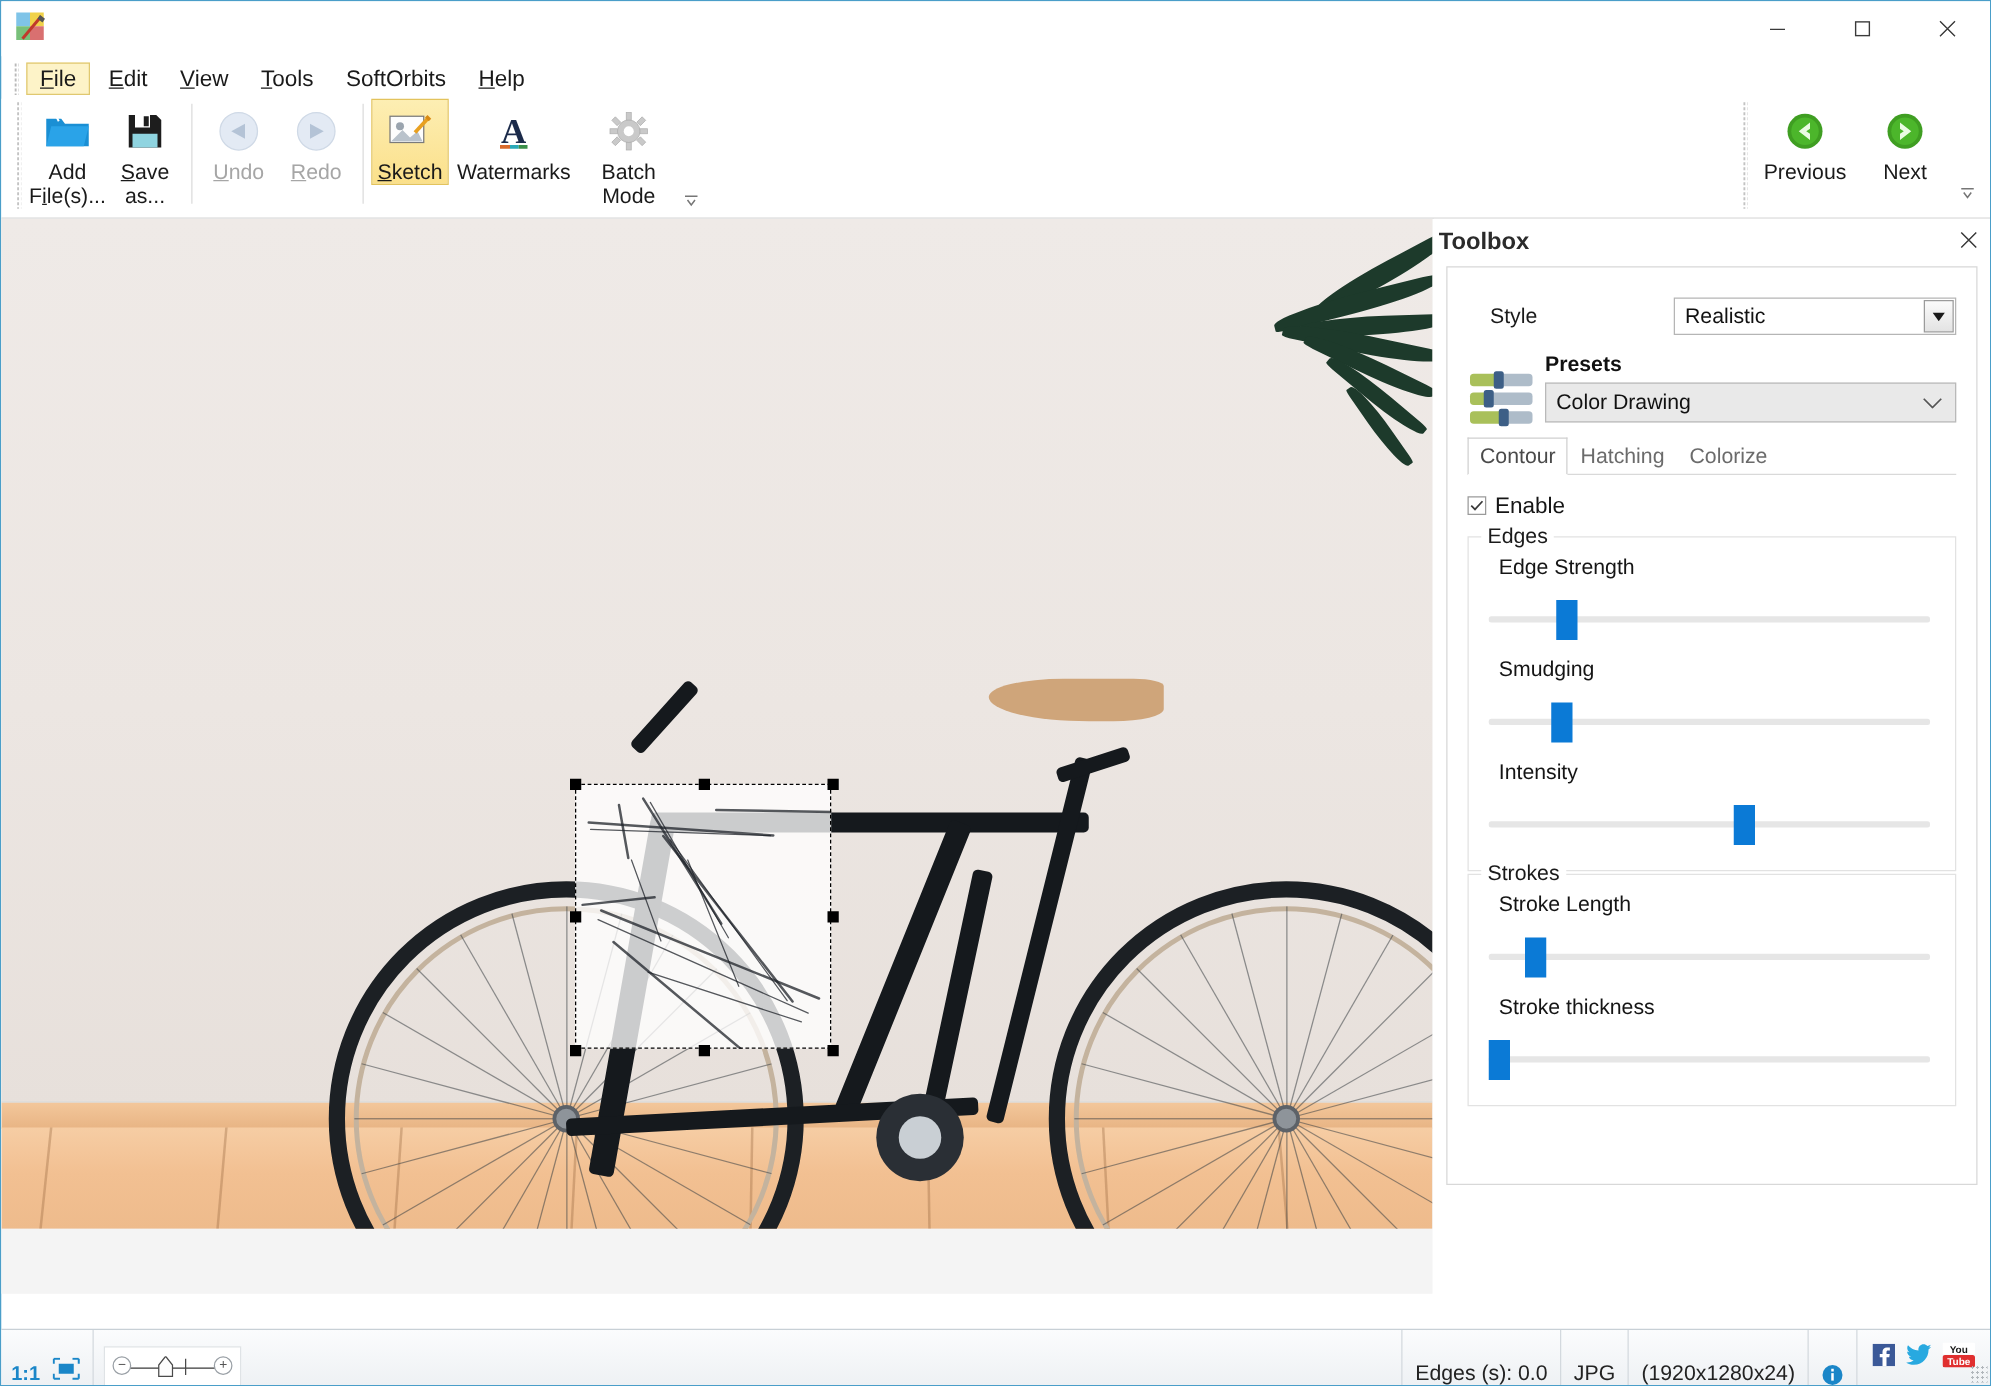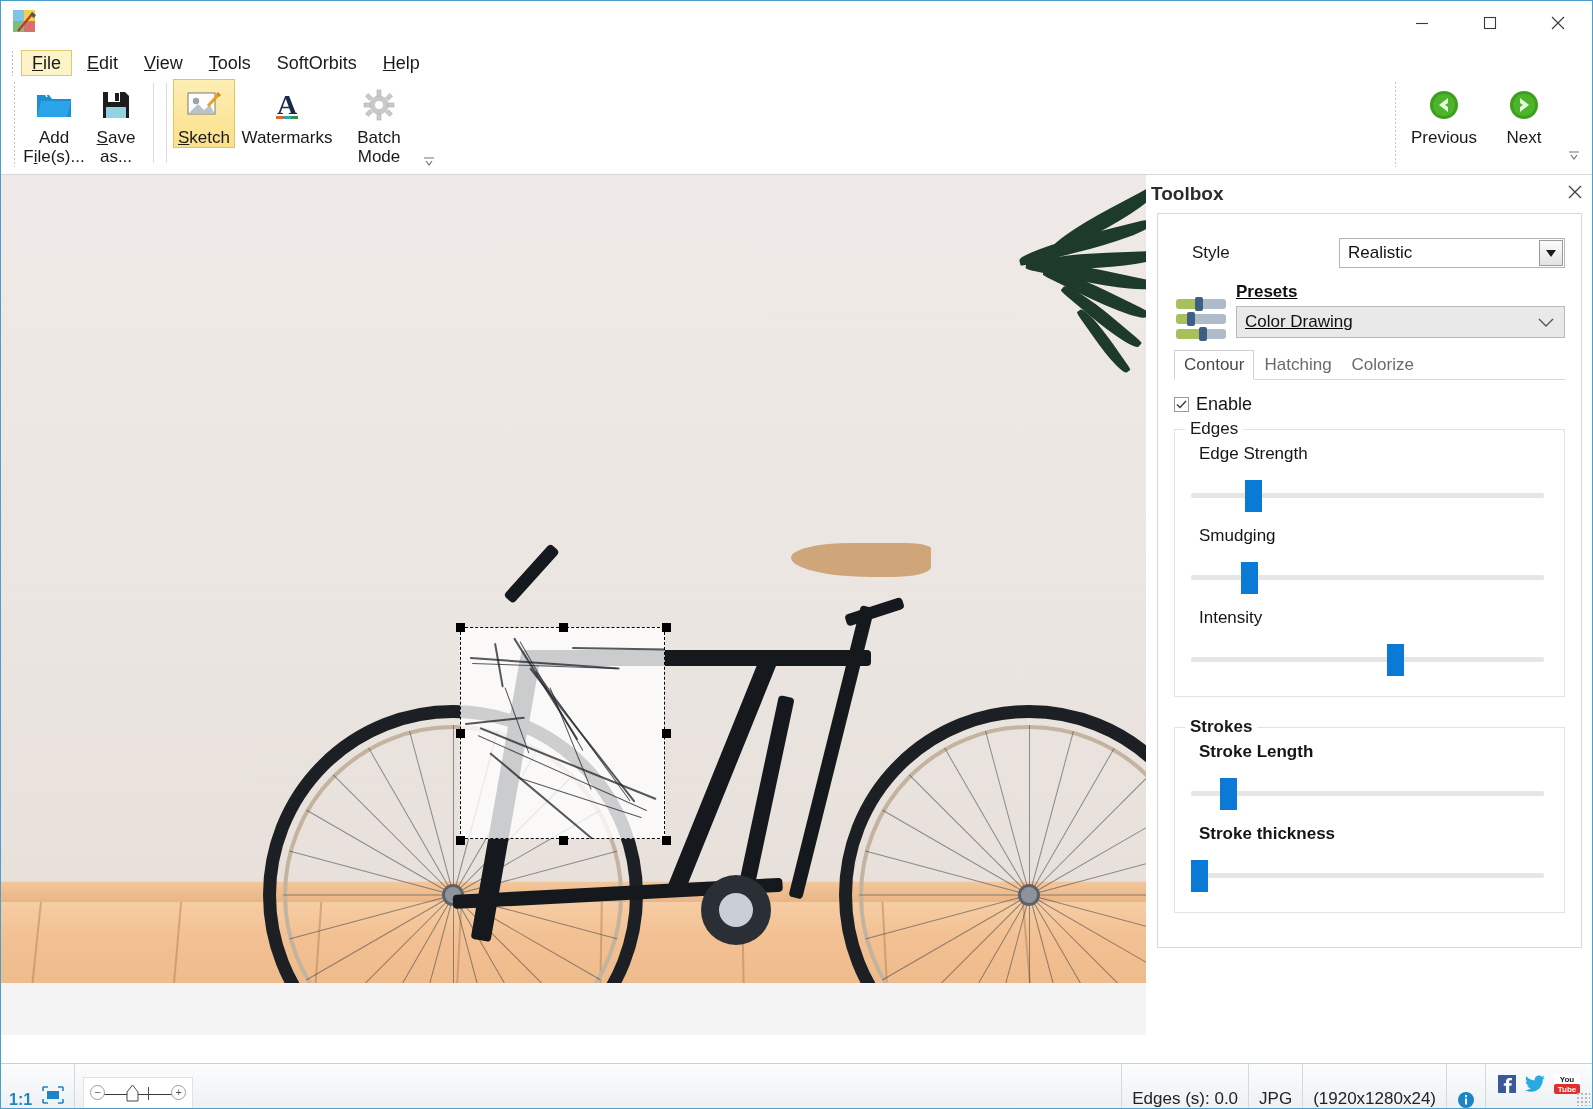--- a/index.html
+++ b/index.html
@@ -209,21 +209,21 @@
   .combo-style {
     flex: 1; height: 30px; border: 1px solid #b5b5b5; background: #fff;
     display: flex; align-items: center; position: relative;
   }
   .combo-style .val { font-size: 17px; color: #111; padding-left: 8px; }
   .combo-style .btn {
     position: absolute; right: 1px; top: 1px; width: 24px; height: 26px;
     background: linear-gradient(#fbfbfb,#e3e3e3); border: 1px solid #9b9b9b;
     display: flex; align-items: center; justify-content: center;
   }
-  .presets-block { display: flex; align-items: flex-start; margin-top: 14px; text-decoration: underline; }
+  .presets-block { display: flex; align-items: flex-start; margin-top: 14px; }
   .presets-icon { width: 62px; height: 56px; flex: none; padding-top: 14px; }
   .presets-right { flex: 1; }
   .presets-title { font-size: 17px; font-weight: bold; color: #111; margin-bottom: 4px; }
   .combo-presets {
     height: 32px; border: 1px solid #b9b9b9; background: #e9e9e9;
     display: flex; align-items: center; position: relative;
   }
   .combo-presets .val { font-size: 17px; color: #111; padding-left: 8px; }
   .combo-presets .chev { position: absolute; right: 10px; color: #555; font-size: 13px; }
 
@@ -395,20 +395,40 @@
           </svg>
         </div>
         <div class="rb-lbl">
           <u>S</u>ave<br>as...
         </div>
       </div>
     </div>
 
     <div class="rb-sep"></div>
 
+    <div class="rb-group">
+      <div class="rb-btn disabled">
+        <div class="rb-ico">
+          <svg width="34" height="34" viewBox="0 0 34 34">
+            <circle cx="17" cy="17" r="15" fill="#e3eaf4" stroke="#cfd9e6"></circle>
+            <path d="M22 11 L11 17 L22 23 Z" fill="#b4c3d6"></path>
+          </svg>
+        </div>
+        <div class="rb-lbl"><u>U</u>ndo</div>
+      </div>
+      <div class="rb-btn disabled">
+        <div class="rb-ico">
+          <svg width="34" height="34" viewBox="0 0 34 34">
+            <circle cx="17" cy="17" r="15" fill="#e3eaf4" stroke="#cfd9e6"></circle>
+            <path d="M12 11 L23 17 L12 23 Z" fill="#b4c3d6"></path>
+          </svg>
+        </div>
+        <div class="rb-lbl"><u>R</u>edo</div>
+      </div>
+    </div>
 
     <div class="rb-sep"></div>
 
     <div class="rb-group">
       <div class="rb-btn selected">
         <div class="rb-ico">
           <svg width="36" height="30" viewBox="0 0 36 30">
             <rect x="2" y="3" width="27" height="21" fill="#fdfdfd" stroke="#7a7a7a"></rect>
             <circle cx="10" cy="11" r="3.2" fill="#9aa4ae"></circle>
             <path d="M3 23 L12 14 L18 20 L24 15 L28 23 Z" fill="#b9c2cb"></path>
@@ -702,21 +722,21 @@
           <div class="sl-thumb" style="left:14%;"></div>
         </div>
 
         <div class="sl-label">Intensity</div>
         <div class="slider last">
           <div class="sl-track"></div>
           <div class="sl-thumb" style="left:55%;"></div>
         </div>
       </div>
 
-      <div class="group" style="margin-top:30px;font-weight:bold;">
+      <div class="group" style="margin-top:2px;">
         <div class="gl">Strokes</div>
 
         <div class="sl-label">Stroke Length</div>
         <div class="slider">
           <div class="sl-track"></div>
           <div class="sl-thumb" style="left:8%;"></div>
         </div>
 
         <div class="sl-label">Stroke thickness</div>
         <div class="slider last">

